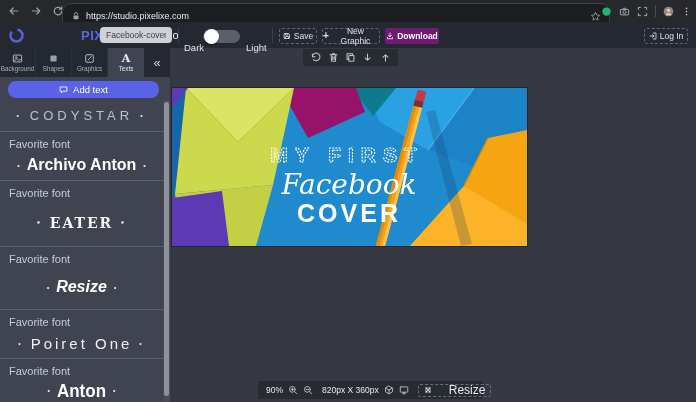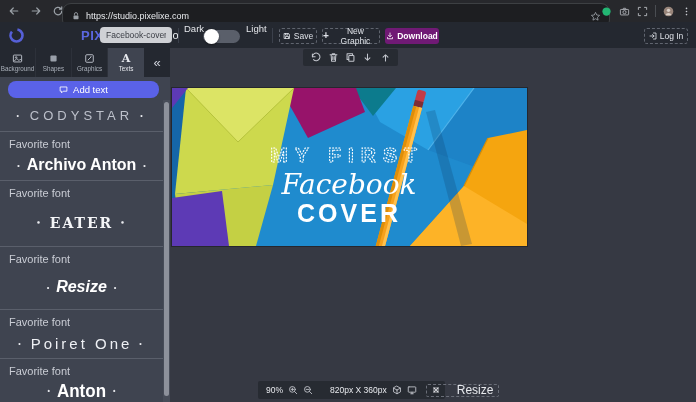--- a/index.html
+++ b/index.html
@@ -22,21 +22,21 @@
 
   
   .app-header{position:absolute;left:0;top:22px;width:696px;height:26px;background:#242830;
     display:flex;align-items:center;}
   .logo{margin-left:8px;width:17px;height:17px;}
   .brand{color:#5b67e0;font-weight:bold;font-size:13px;letter-spacing:.5px;margin-left:20px;padding-left:36px;}
   .product{color:#eceef2;font-size:11px;margin-left:4px;font-weight:300;}
   .title-input{position:absolute;left:100px;top:5px;width:72px;height:16px;background:#cfd1d5;
     border:none;border-radius:4px;font-size:8.5px;color:#3a3d44;padding:0 6px;font-family:"Liberation Sans",sans-serif;}
   .hsep{width:1px;height:15px;background:#3b404b;position:absolute;top:6px;}
-  .hlabel{position:absolute;top:1px;color:#e4e6ea;font-size:9.5px;}
+  .hlabel{position:absolute;top:20px;color:#e4e6ea;font-size:9.5px;}
   .toggle{position:absolute;left:203px;top:8px;width:37px;height:13px;background:#5a5f6a;border-radius:7px;}
   .knob{position:absolute;left:1px;top:-1px;width:15px;height:15px;border-radius:50%;background:#fff;
     box-shadow:0 1px 2px rgba(0,0,0,.4);}
   .hbtn{position:absolute;top:6px;height:16px;border:1px dashed #60656f;border-radius:3px;color:#dfe2e8;
     font-size:8.5px;display:flex;align-items:center;justify-content:center;gap:3px;background:transparent;
     font-family:"Liberation Sans",sans-serif;padding:0;}
   .hbtn svg{width:8px;height:8px;stroke:#dfe2e8;fill:none;stroke-width:1.6;stroke-linecap:round;stroke-linejoin:round;}
   .hbtn-solid{border:none;background:#701a75;color:#fff;font-weight:bold;}
   .hbtn-solid svg{stroke:#fff;}
   .plus-glyph{font-size:10px;font-weight:bold;line-height:1;}
@@ -77,21 +77,21 @@
   .ct-btn{width:13px;height:13px;display:flex;align-items:center;justify-content:center;background:none;border:none;padding:0;}
   .ct-btn svg{width:11px;height:11px;stroke:#c3c6cd;fill:none;stroke-width:1.5;stroke-linecap:round;stroke-linejoin:round;}
 
   .canvas{position:absolute;left:172px;top:88px;width:355px;height:158px;box-shadow:0 0 0 1px rgba(0,0,0,.3);}
   .t1{fill:none;stroke:#ffffff;stroke-width:1.1;stroke-dasharray:1 2.1;stroke-linecap:round;
     font-size:21px;letter-spacing:7px;font-weight:600;text-anchor:middle;font-family:"Liberation Sans",sans-serif;}
   .t2{fill:#ffffff;font-family:"DejaVu Serif",serif;font-style:italic;font-size:28px;text-anchor:middle;}
   .t3{fill:#ffffff;font-weight:800;font-size:25px;letter-spacing:3px;text-anchor:middle;
     font-family:"Liberation Sans",sans-serif;}
 
-  .bottom-bar{position:absolute;left:258px;top:381px;width:187px;height:18px;background:#272b32;
+  .bottom-bar{position:absolute;left:258px;top:381px;width:225px;height:18px;background:#272b32;
     border-radius:2px;display:flex;align-items:center;padding:0 8px;gap:5px;}
   .bb-text{color:#e8eaee;font-size:8.5px;white-space:nowrap;}
   .bb-ic{display:flex;align-items:center;justify-content:center;background:none;border:none;padding:0;}
   .bb-ic svg{width:10px;height:10px;stroke:#c3c6cd;fill:none;stroke-width:1.4;stroke-linecap:round;stroke-linejoin:round;}
   .resize-btn{margin-left:4px;height:13px;border:1px dashed #6a6e78;border-radius:2px;background:none;
     color:#e8eaee;font-size:12px;display:flex;align-items:center;gap:17px;padding:0 5px;font-family:"Liberation Sans",sans-serif;}
   .resize-btn svg{width:8px;height:8px;stroke:#e8eaee;fill:none;stroke-width:1.6;stroke-linecap:round;}
 </style>
 </head>
 <body>
@@ -353,21 +353,21 @@
         <circle cx="7" cy="7" r="4.6"></circle>
           <path d="M10.5 10.5L14 14M7 5v4M5 7h4"></path>
       </svg>
     </button>
     <button class="bb-ic">
       <svg viewBox="0 0 16 16">
         <circle cx="7" cy="7" r="4.6"></circle>
           <path d="M10.5 10.5L14 14M5 7h4"></path>
       </svg>
     </button>
-    <span class="bb-text" style="margin-left:12px">820px X 360px</span>
+    <span class="bb-text" style="margin-left:4px">820px X 360px</span>
     <button class="bb-ic">
       <svg viewBox="0 0 16 16">
         <path d="M8 2l5.5 3v6L8 14l-5.5-3V5z"></path>
           <path d="M8 8l5.5-3M8 8L2.5 5M8 8v6"></path>
       </svg>
     </button>
     <button class="bb-ic">
       <svg viewBox="0 0 16 16">
         <rect x="2" y="3" width="12" height="8.5" rx="1"></rect>
           <path d="M6 14h4M8 11.5V14"></path>

